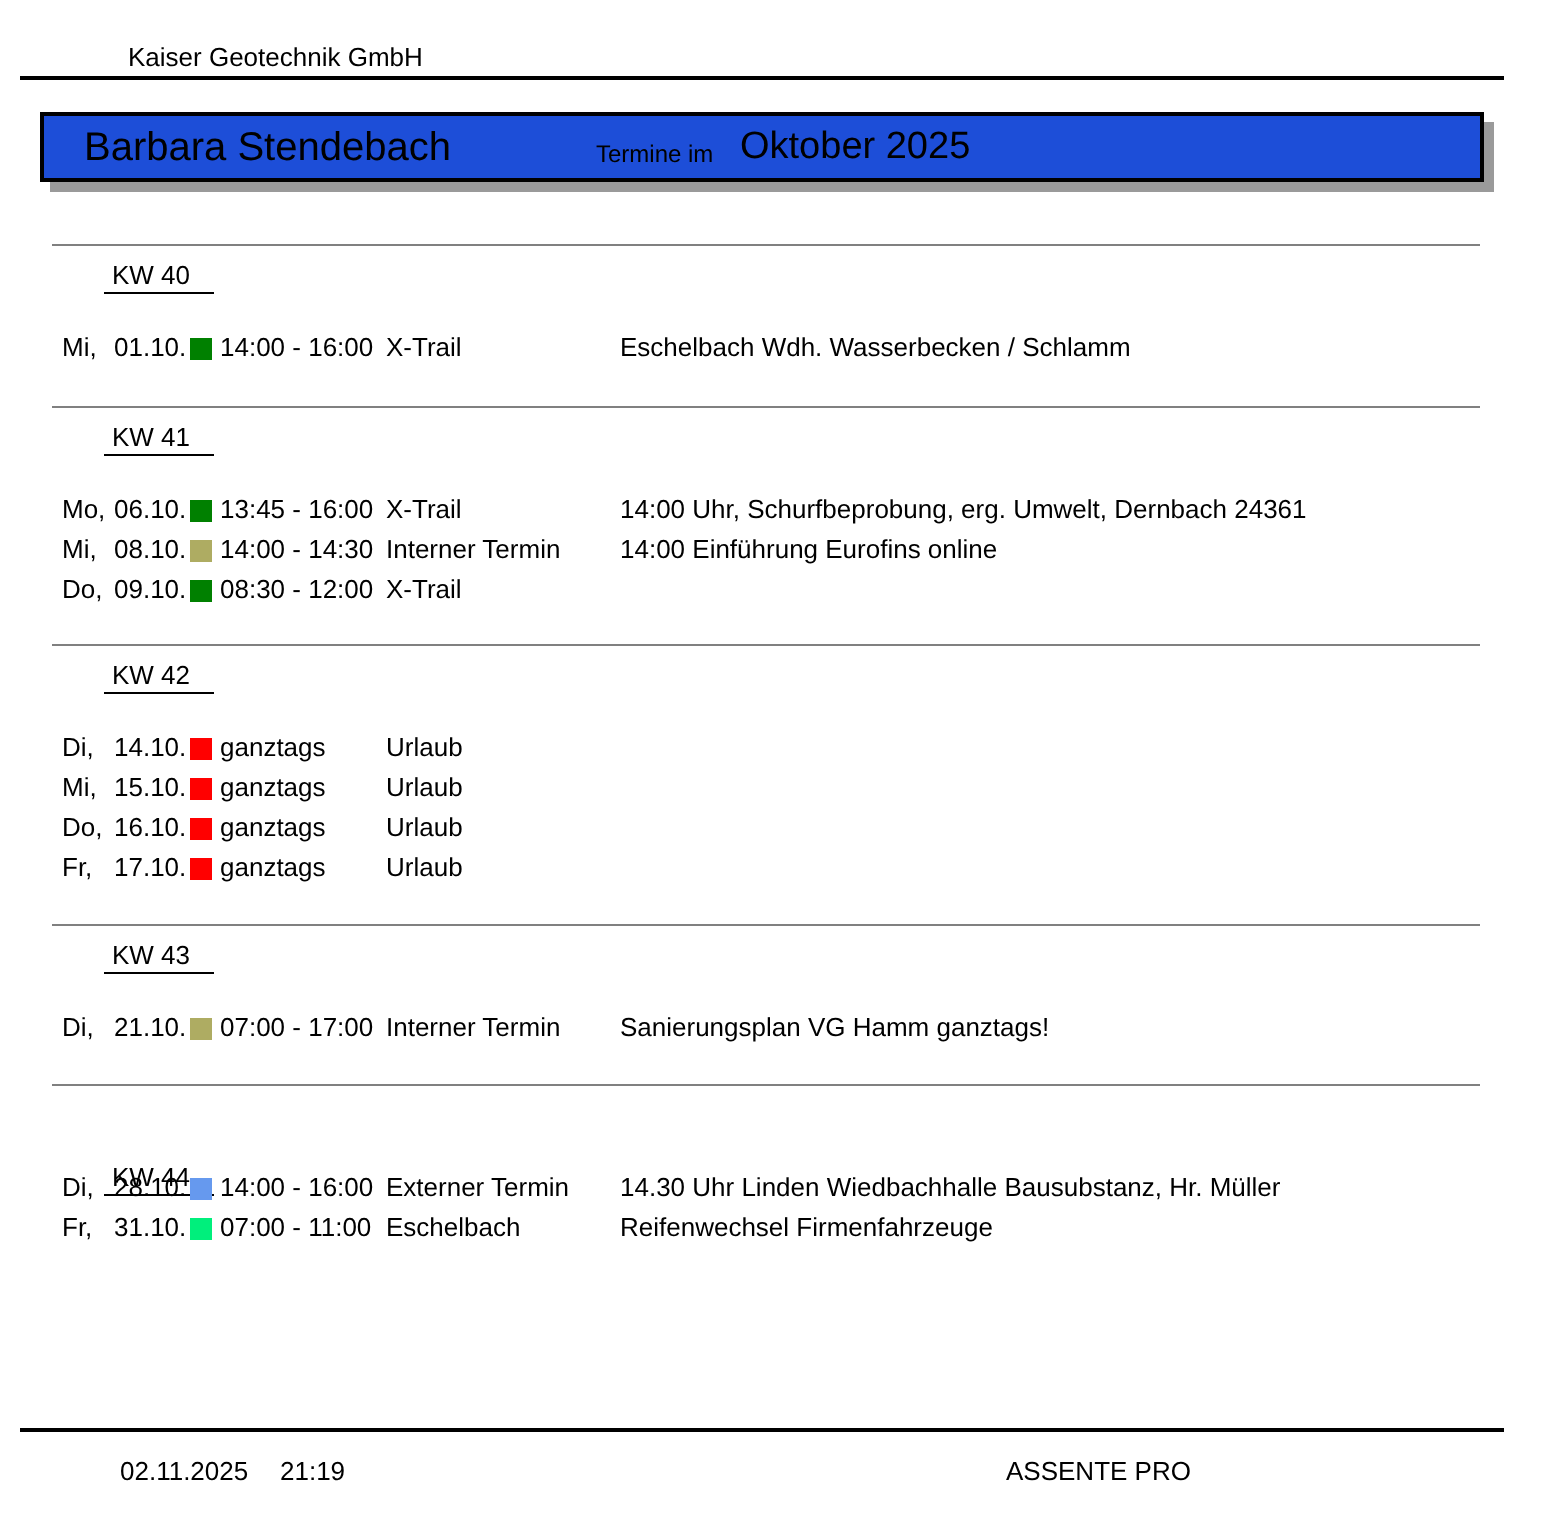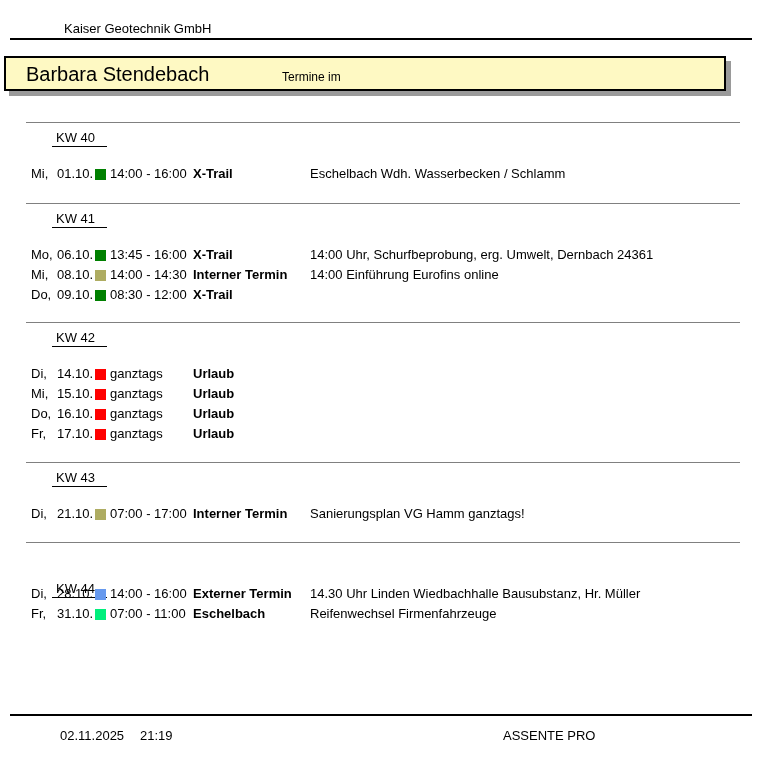--- a/index.html
+++ b/index.html
@@ -14,23 +14,23 @@
   .abs { position: absolute; }
 
   
   .company { left: 64px; top: 21px; font-size: 13px; white-space: nowrap; }
   .rule-black { height: 2px; background: #000; left: 10px; width: 742px; }
   .rule-top { top: 38px; }
   .rule-bottom { top: 714px; }
 
   
   .title-box {
-    left: 4px; top: 56px; width: 718px; height: 31px;
+    left: 20px; top: 56px; width: 718px; height: 31px;
     border: 2px solid #000;
-    background: #fef9c3;
+    background: #1d4ed8;
     box-shadow: 5px 5px 0 #9a9a9a;
   }
   .title-person { left: 20px; top: 5px; font-size: 20px; white-space: nowrap; }
   .title-prefix { left: 276px; top: 12px; font-size: 12px; white-space: nowrap; }
   .title-month  { left: 348px; top: 5px; font-size: 19px; white-space: nowrap; }
 
   
   .section-divider { left: 26px; width: 714px; height: 1px; background: #808080; }
   .week-header {
     left: 27px; font-size: 13px; line-height: 15px;
@@ -38,37 +38,38 @@
     border-bottom: 1px solid #000;
     white-space: nowrap;
     margin-left: 25px;
   }
   .row { left: 0; width: 780px; height: 20px; font-size: 13px; line-height: 20px; }
   .row .cell { position: absolute; top: 0; white-space: nowrap; }
   .c-day  { left: 31px; }
   .c-date { left: 57px; }
   .c-square { left: 95px; top: 5px !important; width: 11px; height: 11px; }
   .c-time { left: 110px; }
-  .c-cat  { left: 193px; font-weight: bold; }
+  .c-cat  { left: 193px; }
   .c-desc { left: 310px; }
 
   
   .f-date { left: 60px;  top: 728px; font-size: 13px; white-space: nowrap; }
   .f-time { left: 140px; top: 728px; font-size: 13px; white-space: nowrap; }
   .f-app  { left: 503px; top: 728px; font-size: 13px; white-space: nowrap; }
 </style>
 </head>
 <body>
 
 <div class="abs company">Kaiser Geotechnik GmbH</div>
 <div class="abs rule-black rule-top"></div>
 
 <div class="abs title-box">
   <span class="abs title-person">Barbara Stendebach</span>
   <span class="abs title-prefix">Termine im</span>
+  <span class="abs title-month">Oktober 2025</span>
 </div>
 
 <div id="sections">
     <div>
       <div class="abs section-divider" style="top: 122px;"></div>
       <div class="abs week-header" style="top: 130px;">KW 40</div>
       <div class="abs row" style="top: 164px;">
         <span class="cell c-day">Mi,</span>
         <span class="cell c-date">01.10.</span>
         <span class="cell c-square" style="background: rgb(0, 128, 0);"></span>

